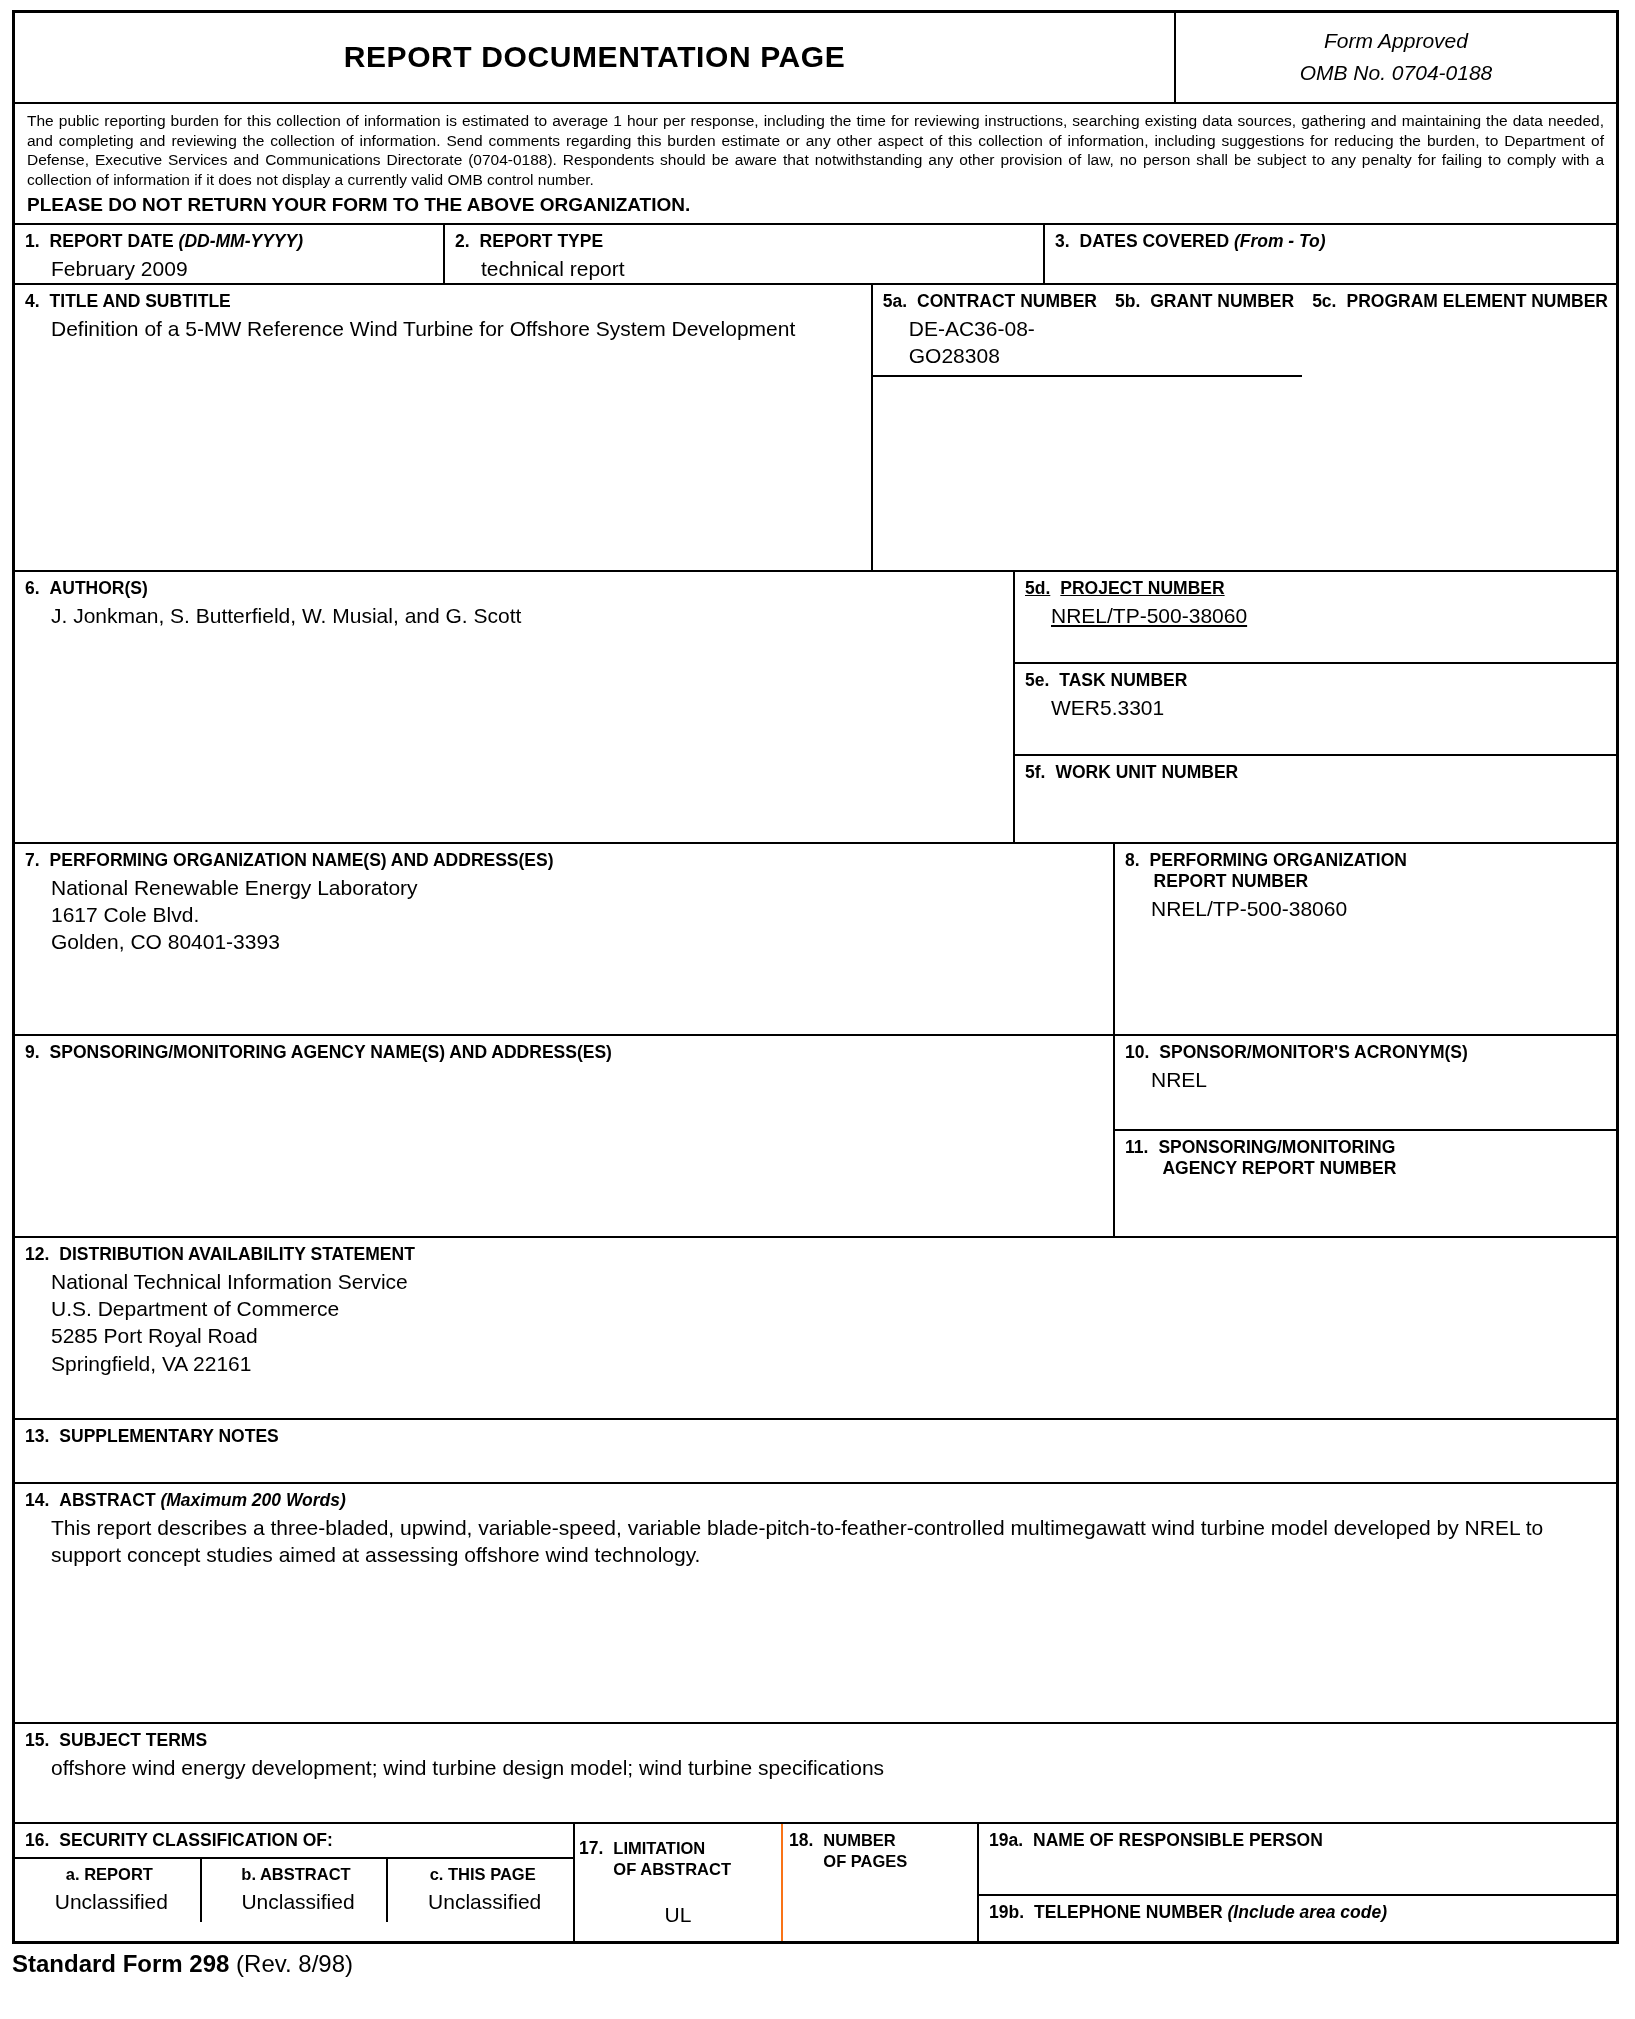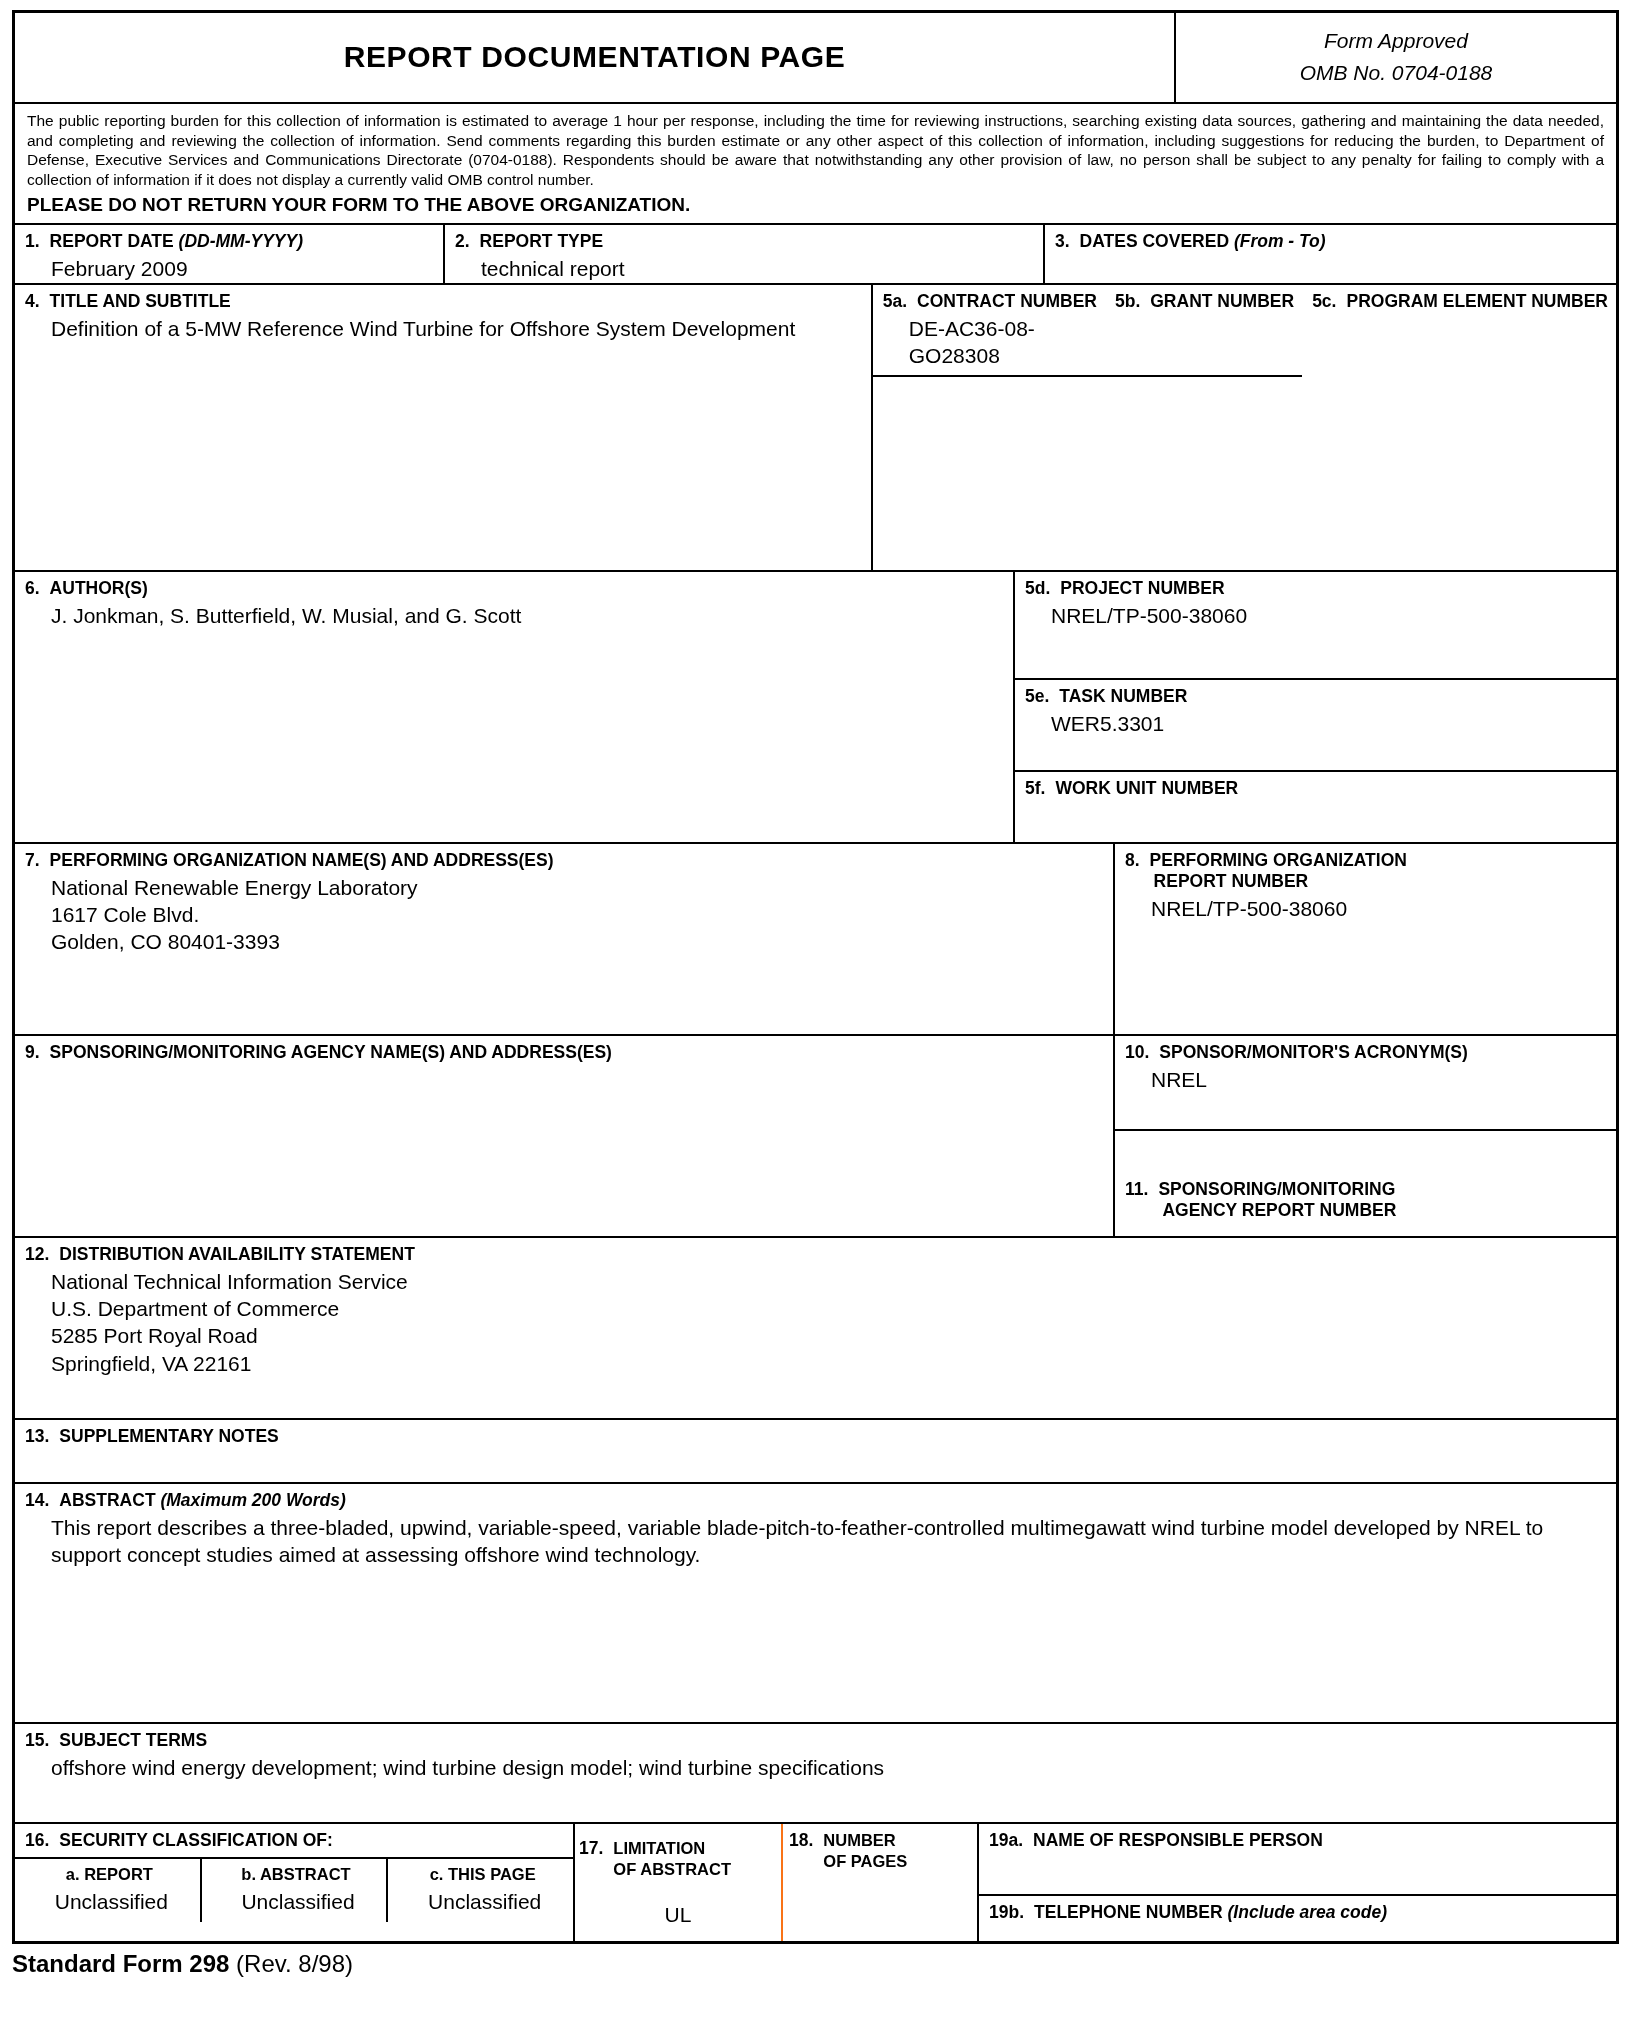--- a/index.html
+++ b/index.html
@@ -113,33 +113,33 @@
   .subcell:last-child { border-bottom: none; }
 
   .r2 .left { min-height: 285px; }
   .sc-a { height: 92px; }
   .sc-b { height: 92px; }
   .sc-c { flex: 1 1 auto; }
 
   
   .r3 .left { width: 1000px; min-height: 270px; }
   .r3 .right { flex: 1 1 auto; display: flex; flex-direction: column; }
-  .sc-d { height: 108px; }
+  .sc-d { height: 92px; text-decoration: underline; }
   .sc-e { height: 92px; }
   .sc-f { flex: 1 1 auto; }
 
   
   .r4 .left { width: 1100px; min-height: 190px; }
   .r4 .right { flex: 1 1 auto; }
 
   
   .r5 .left { width: 1100px; min-height: 200px; }
   .r5 .right { flex: 1 1 auto; display: flex; flex-direction: column; }
   .sc-g { height: 95px; }
-  .sc-h { flex: 1 1 auto; margin-top: 42px; }
+  .sc-h { flex: 1 1 auto; }
 
   
   .r6 { min-height: 180px; }
   .r7 { min-height: 62px; }
   .r8 { min-height: 238px; }
   .r9 { min-height: 98px; }
   .full { width: 100%; }
 
   
   .r10 { }

